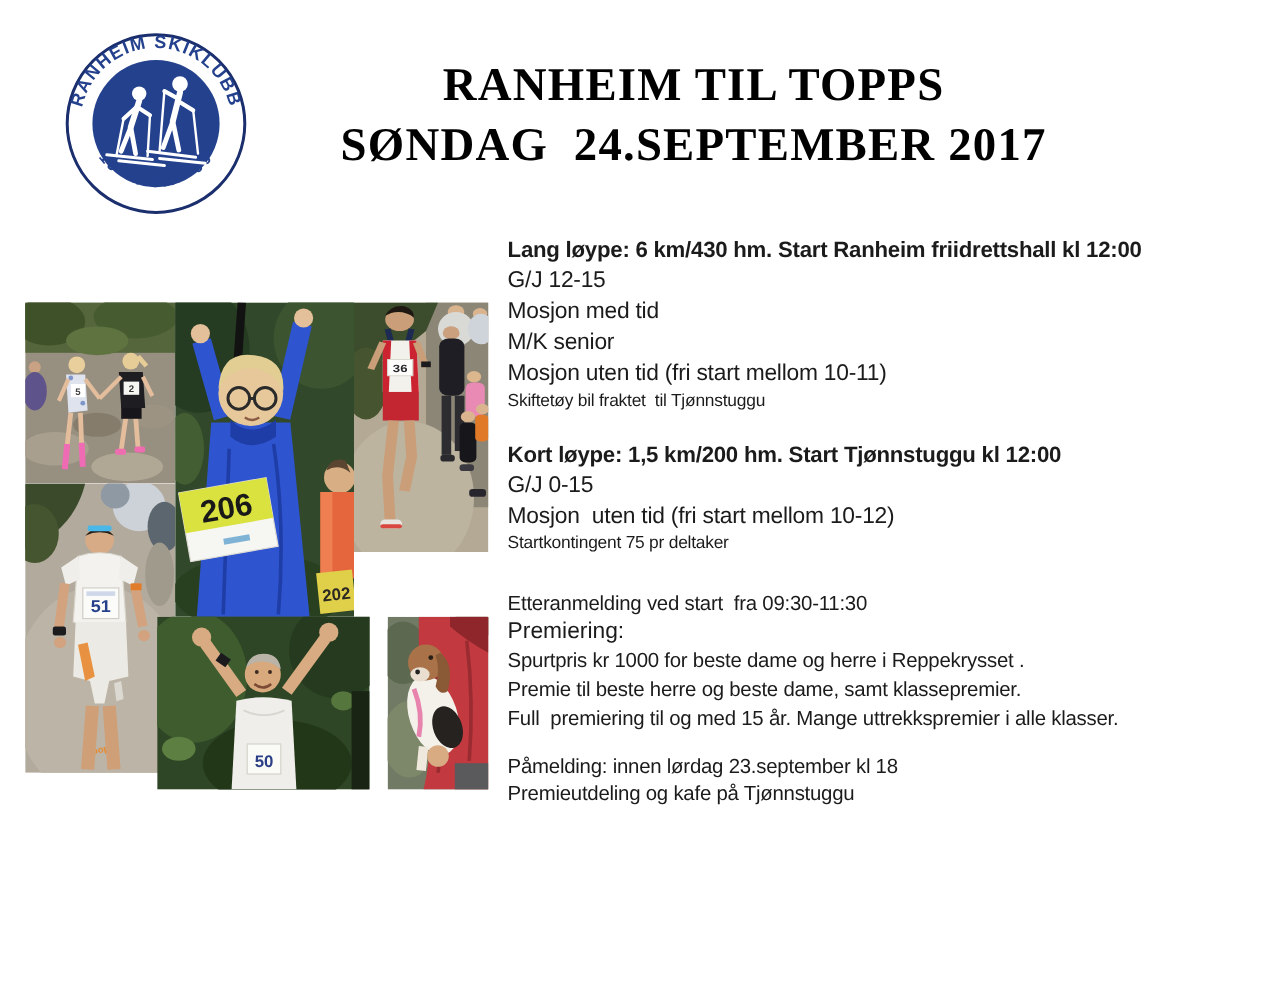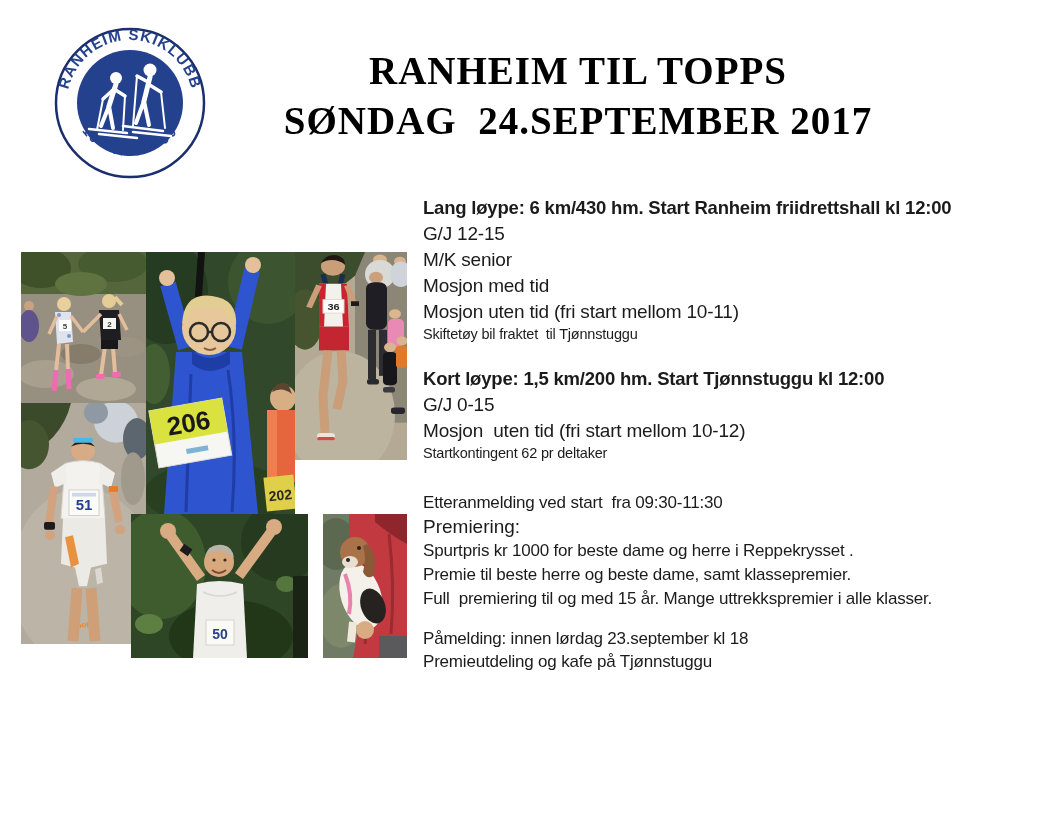--- a/index.html
+++ b/index.html
@@ -295,29 +295,29 @@
         <path d="M30,108 L28,128" stroke="#efe9dd" stroke-width="8" fill="none"></path>
         <path d="M22,60 Q30,80 26,100" stroke="#e883ae" stroke-width="4" fill="none"></path>
         <circle cx="42" cy="116" r="9" fill="#d8ab82"></circle>
       </g>
     </svg>
   </div>
 
   <div class="textcol">
     <div class="h">Lang løype: 6 km/430 hm. Start Ranheim friidrettshall kl 12:00</div>
     <div class="r">G/J 12-15</div>
+    <div class="r">Mosjon med tid</div>
     <div class="r">M/K senior</div>
-    <div class="r">Mosjon med tid</div>
     <div class="r">Mosjon uten tid (fri start mellom 10-11)</div>
     <div class="s">Skiftetøy bil fraktet  til Tjønnstuggu</div>
     <div class="sp22"></div>
     <div class="h">Kort løype: 1,5 km/200 hm. Start Tjønnstuggu kl 12:00</div>
     <div class="r">G/J 0-15</div>
     <div class="r">Mosjon  uten tid (fri start mellom 10-12)</div>
-    <div class="s">Startkontingent 62 pr deltaker</div>
+    <div class="s">Startkontingent 75 pr deltaker</div>
     <div class="sp28"></div>
     <div class="m">Etteranmelding ved start  fra 09:30-11:30</div>
     <div class="hb">Premiering:</div>
     <div class="m">Spurtpris kr 1000 for beste dame og herre i Reppekrysset .</div>
     <div class="m">Premie til beste herre og beste dame, samt klassepremier.</div>
     <div class="m">Full  premiering til og med 15 år. Mange uttrekkspremier i alle klasser.</div>
     <div class="sp16"></div>
     <div class="m23">Påmelding: innen lørdag 23.september kl 18</div>
     <div class="m23">Premieutdeling og kafe på Tjønnstuggu</div>
   </div>

